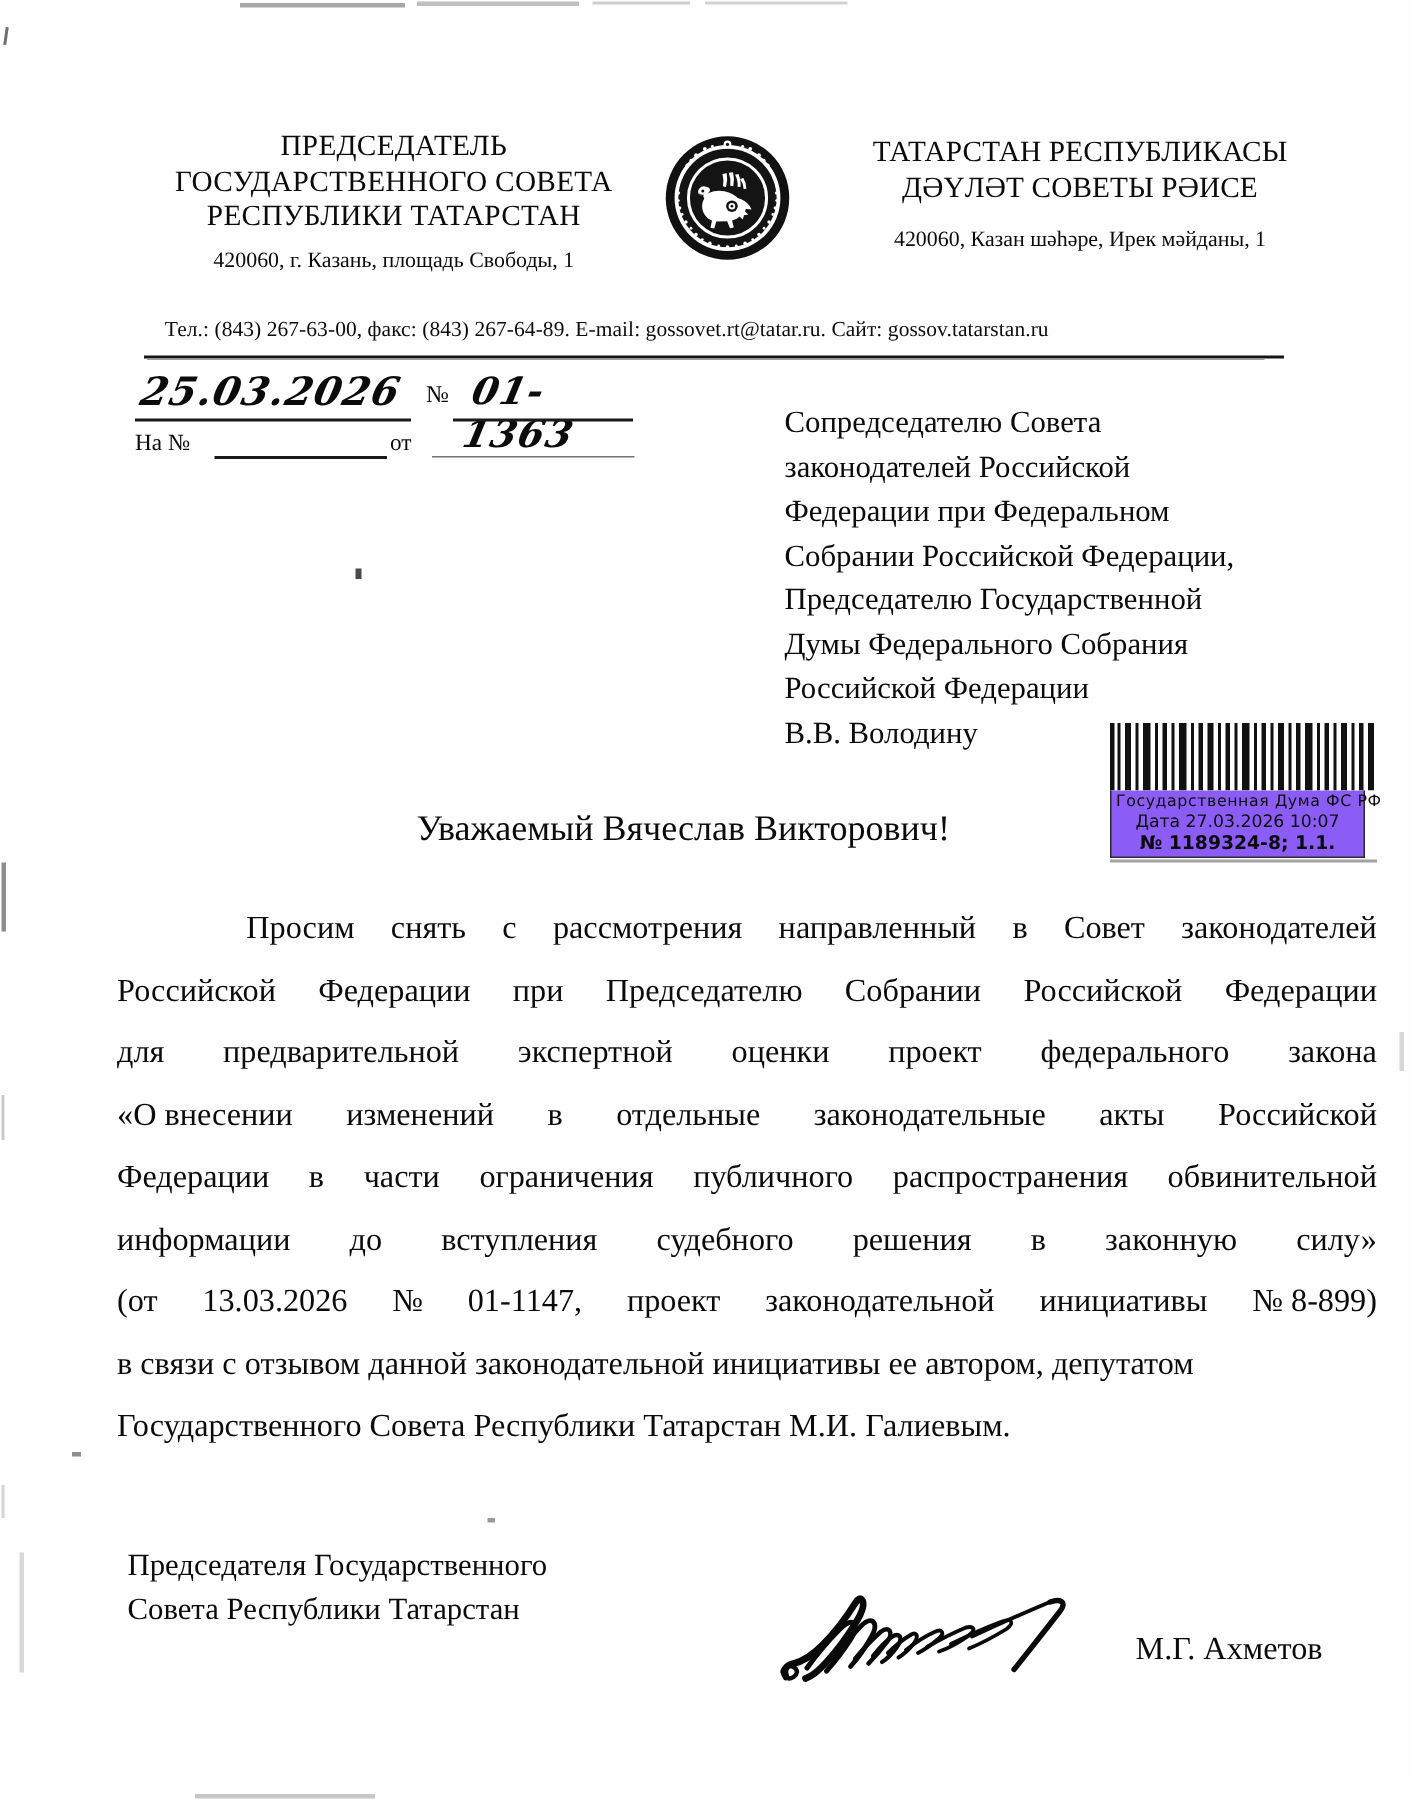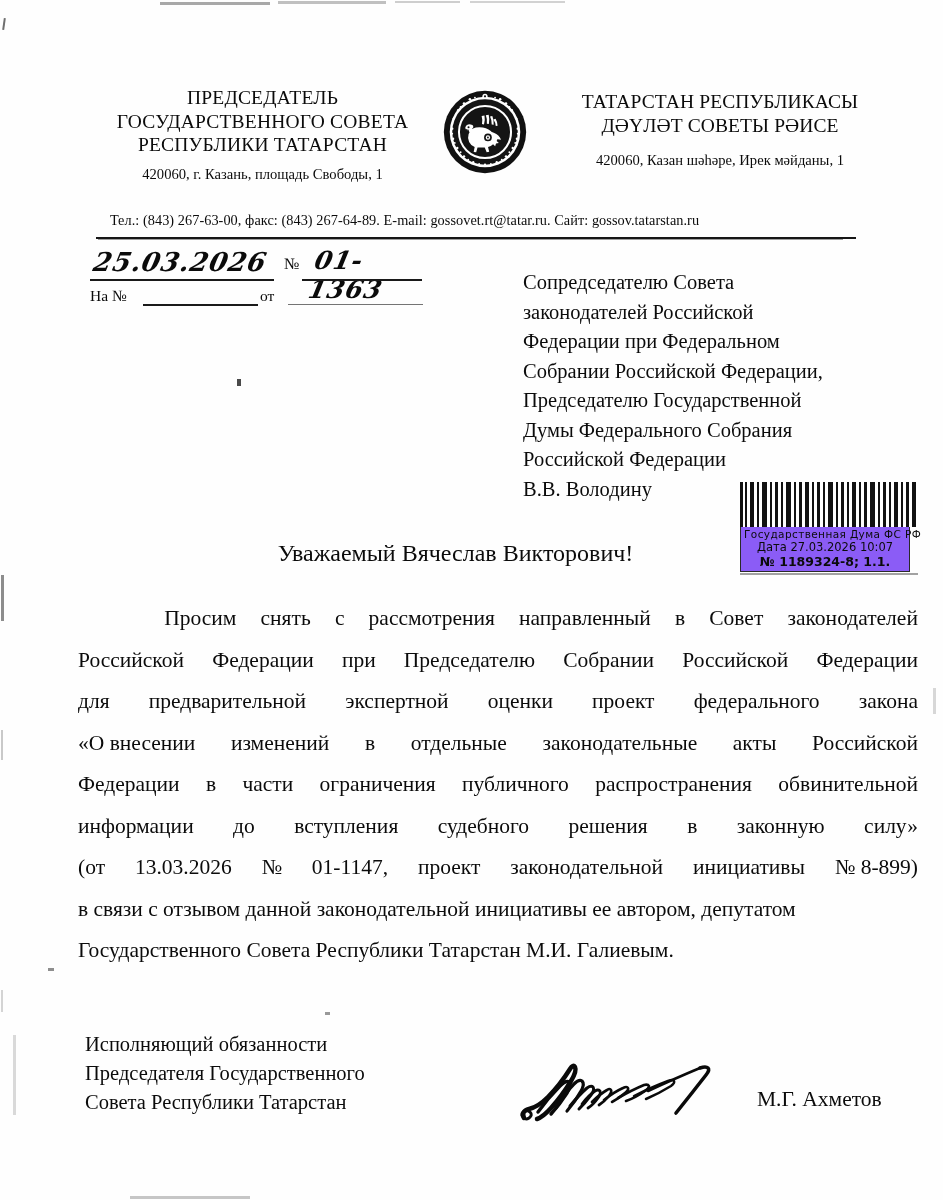--- a/index.html
+++ b/index.html
@@ -579,21 +579,20 @@
         <span class="w">проект</span>
         <span class="w">законодательной</span>
         <span class="w">инициативы</span>
         <span class="w">№ 8-899)</span>
       </div>
     <div class="body-line flush">в связи с отзывом данной законодательной инициативы ее автором, депутатом</div>
     <div class="body-line flush">Государственного Совета Республики Татарстан М.И. Галиевым.</div>
   </div>
 
   <div class="sign-block">
-    <div>Исполняющий обязанности</div>
     <div>Председателя Государственного</div>
     <div>Совета Республики Татарстан</div>
   </div>
 
   <div class="signature-mark">
     <svg viewBox="0 0 250 80" width="250" height="80" aria-hidden="true">
       <g fill="none" stroke="#0a0a0a" stroke-linecap="round" stroke-linejoin="round">
         <path d="M6 66 q-3 -7 5 -9 q9 -2 19 -12 q12 -12 22 -28 q3 -5 5 -2 q2 4 -4 14 q-9 15 -20 27 q-8 9 -14 11" stroke-width="4.5"></path>
         <path d="M20 60 q10 -14 22 -26 q6 -6 9 -4 q3 3 -2 11 q-7 11 -16 21" stroke-width="3.4"></path>
         <path d="M38 56 q8 -14 18 -24 q5 -5 8 -3 q3 3 -1 10 q-6 11 -14 20" stroke-width="3.2"></path>

